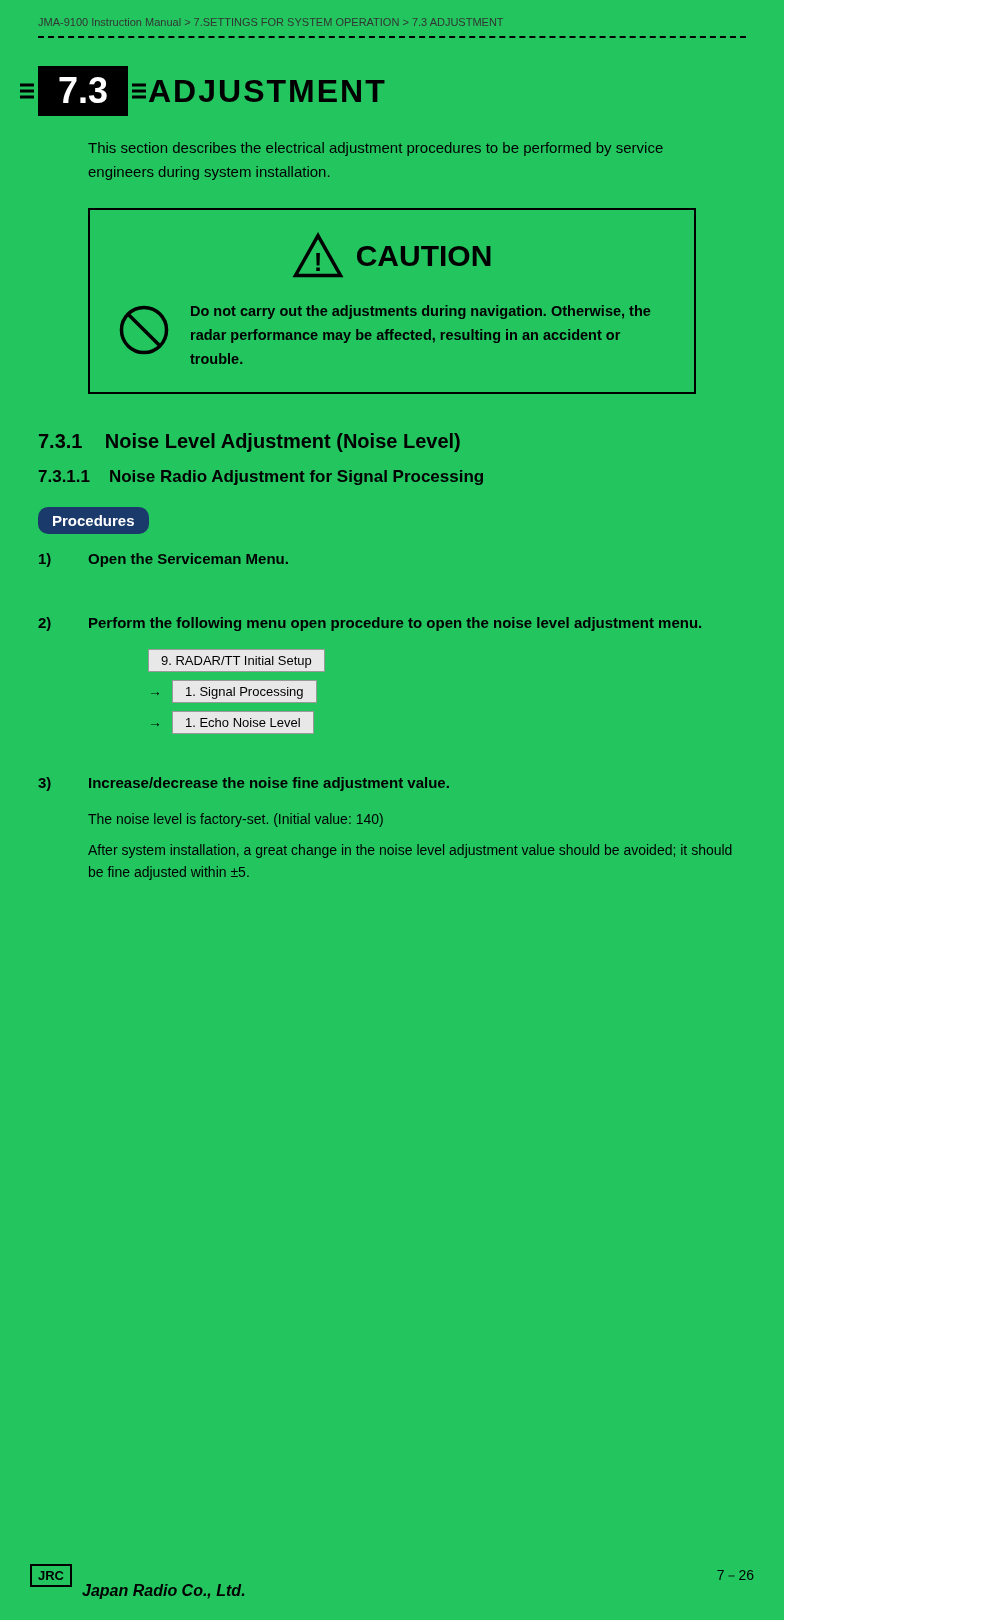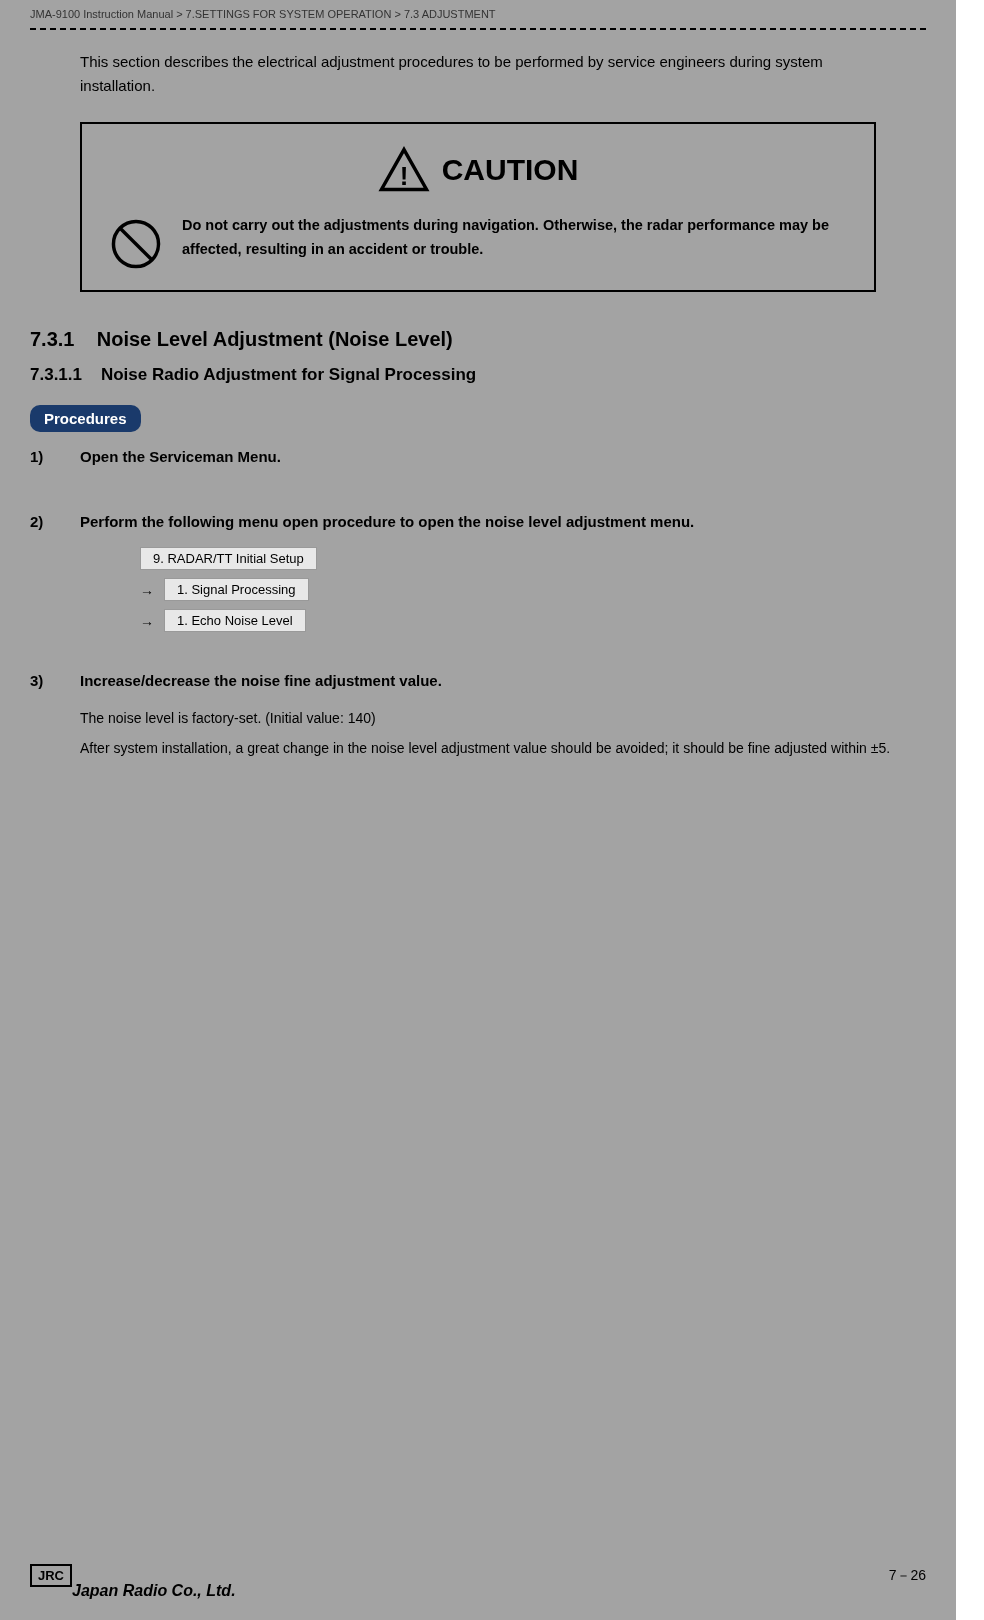--- a/index.html
+++ b/index.html
@@ -7,25 +7,25 @@
     body {
       font-family: Arial, Helvetica, sans-serif;
       background: #fff;
       width: 984px;
       min-height: 1620px;
       position: relative;
       color: #000;
     }
 
     .page-container {
-      width: 956px;
+      width: 784px;
       min-height: 1620px;
-      background: #a3a3a3;
+      background: #22c55e;
       position: relative;
-      padding: 0;
+      padding: 8px;
     }
 
     
     .breadcrumb {
       font-size: 11px;
       color: #333;
       padding: 8px 30px;
       border-bottom: none;
     }
 
@@ -238,20 +238,21 @@
       right: 0;
       display: flex;
       align-items: center;
       justify-content: space-between;
       padding: 0 30px;
     }
 
     .footer-logo {
       display: flex;
       align-items: center;
+      gap: 10px;
     }
 
     .jrc-box {
       border: 2px solid #000;
       padding: 2px 6px;
       font-size: 13px;
       font-weight: bold;
     }
 
     .footer-company {
@@ -272,20 +273,26 @@
 
   
   <div class="breadcrumb">
     <span>JMA-9100 Instruction Manual  &gt;  7.SETTINGS FOR SYSTEM OPERATION  &gt;  7.3  ADJUSTMENT</span>
   </div>
 
   
   <div class="dashed-line"></div>
 
   
+  <div class="section-header">
+    <div class="section-number-box">
+      <span>7.3</span>
+    </div>
+    <div class="section-title">ADJUSTMENT</div>
+  </div>
 
   
   <div class="intro-text">
     <span>This section describes the electrical adjustment procedures to be performed by service engineers during system installation.</span>
   </div>
 
   
   <div class="caution-box">
     <div class="caution-header">
 

